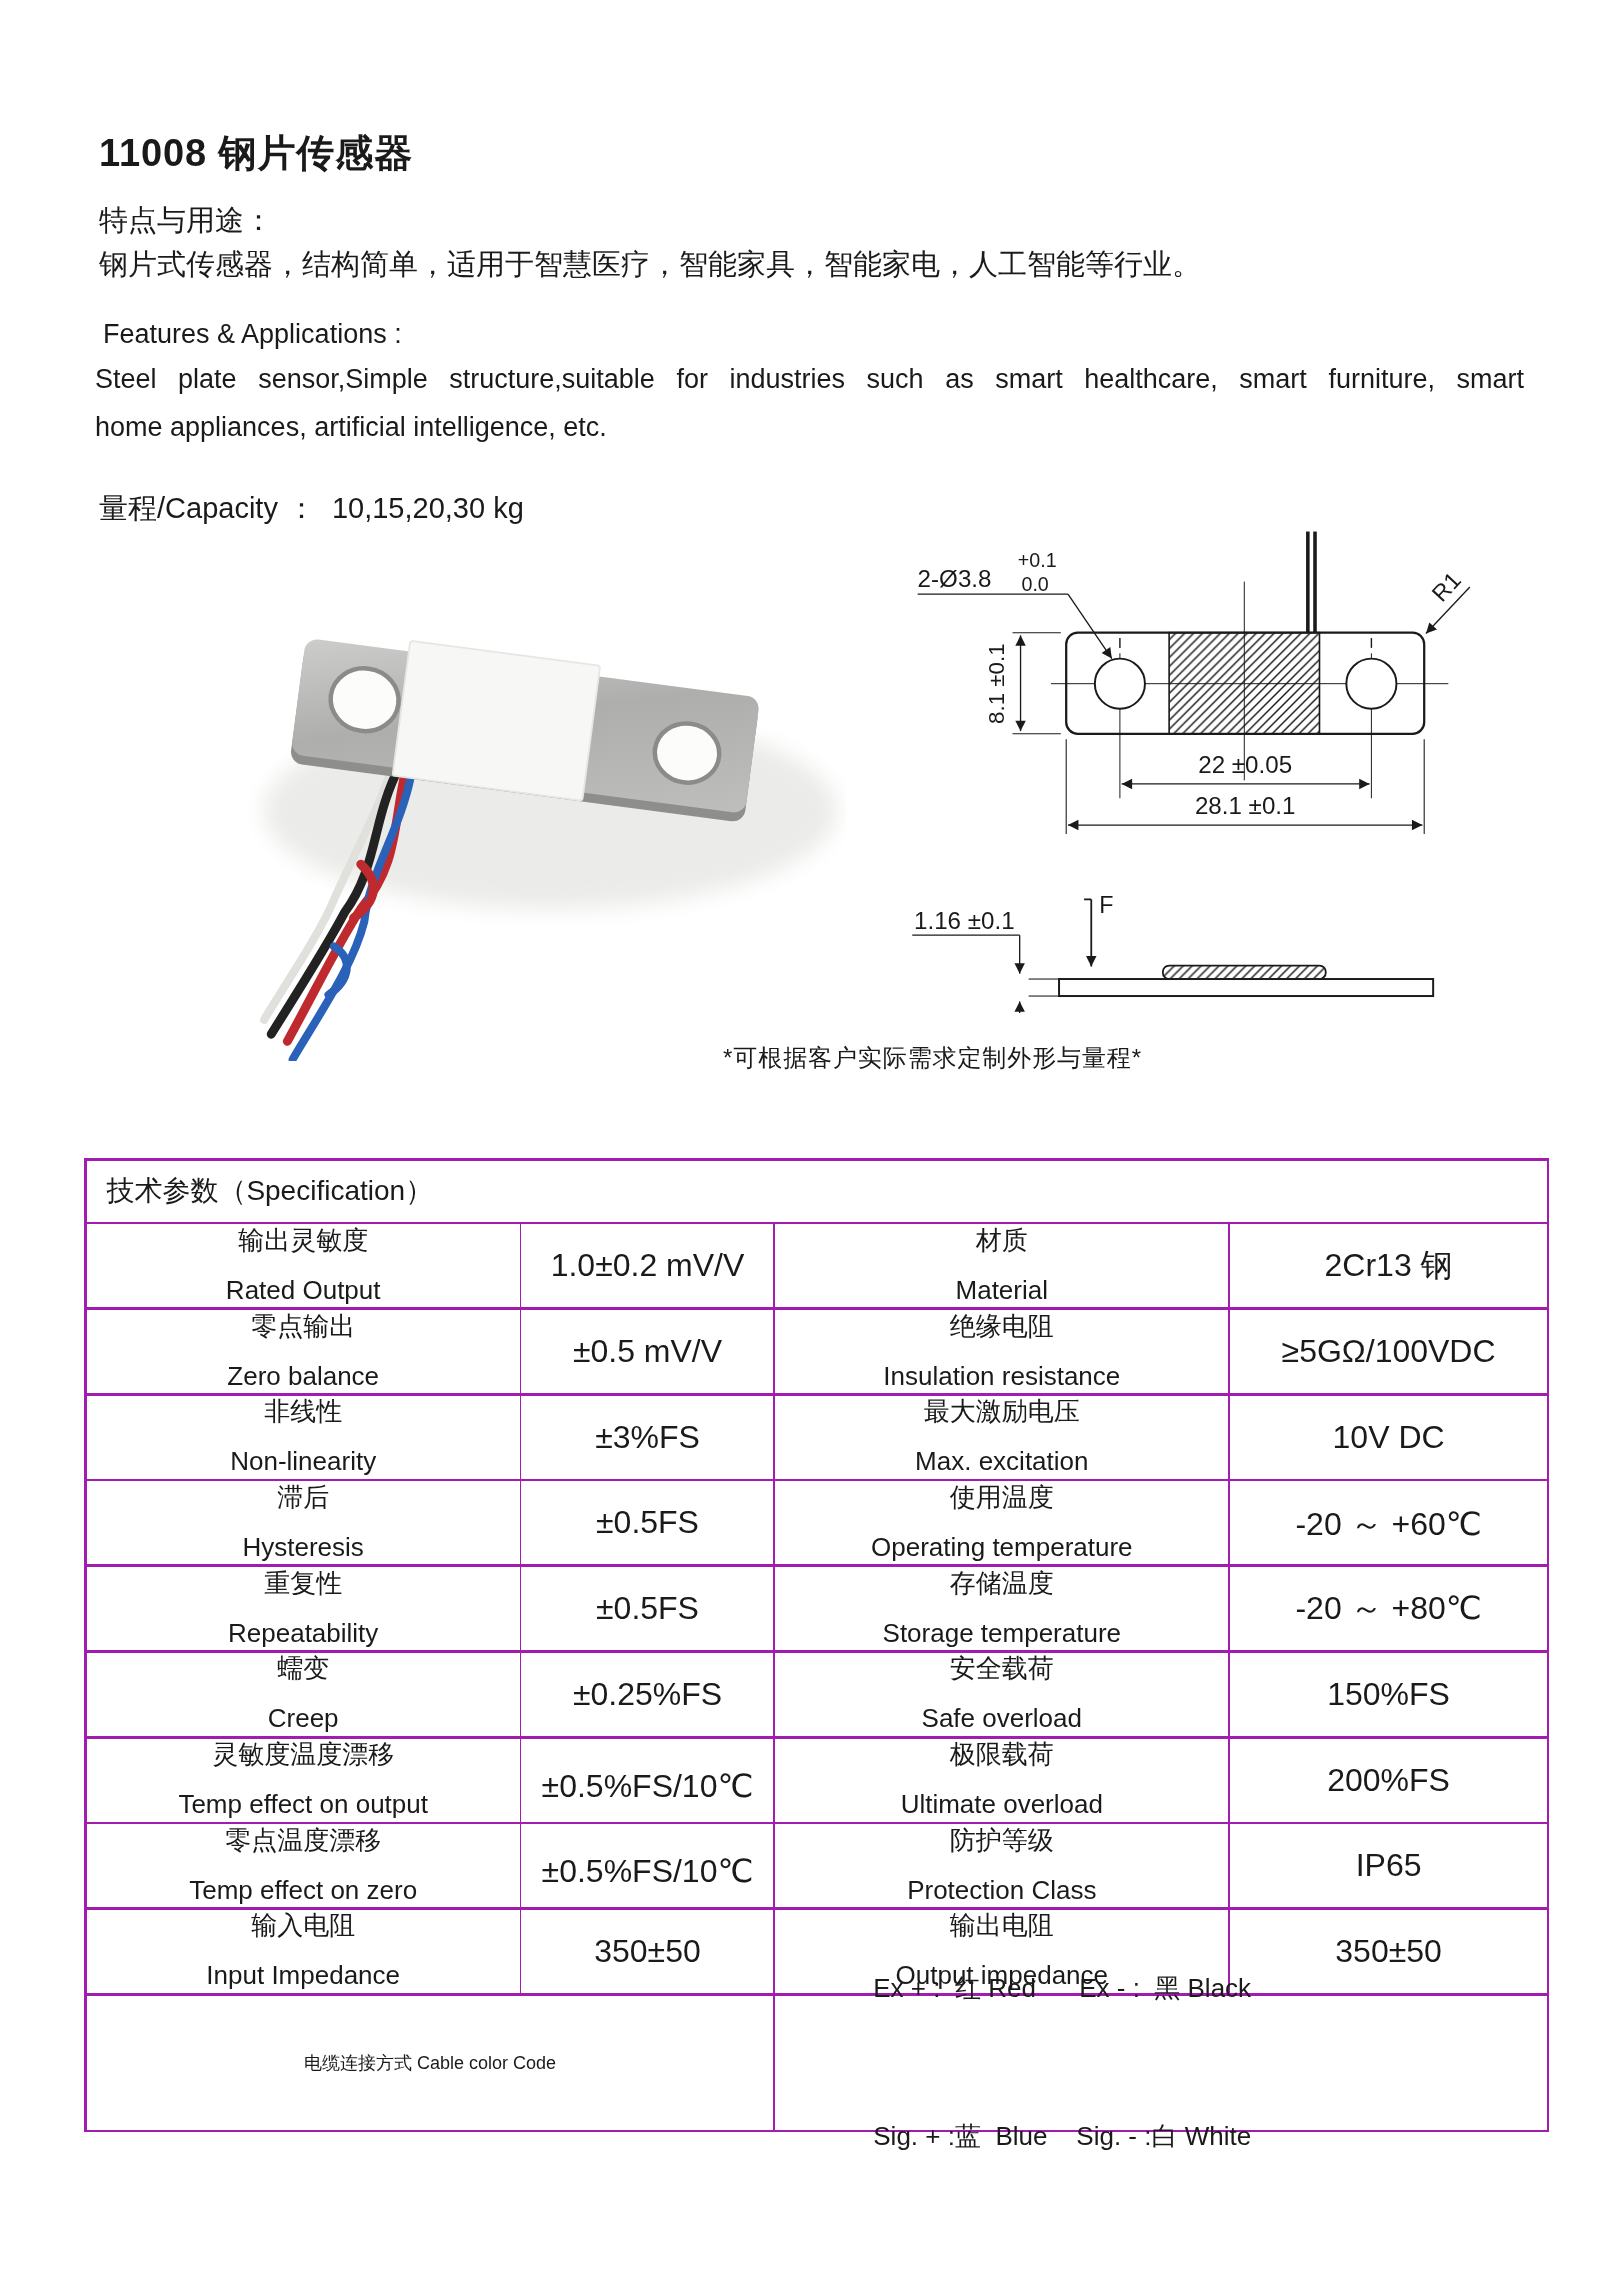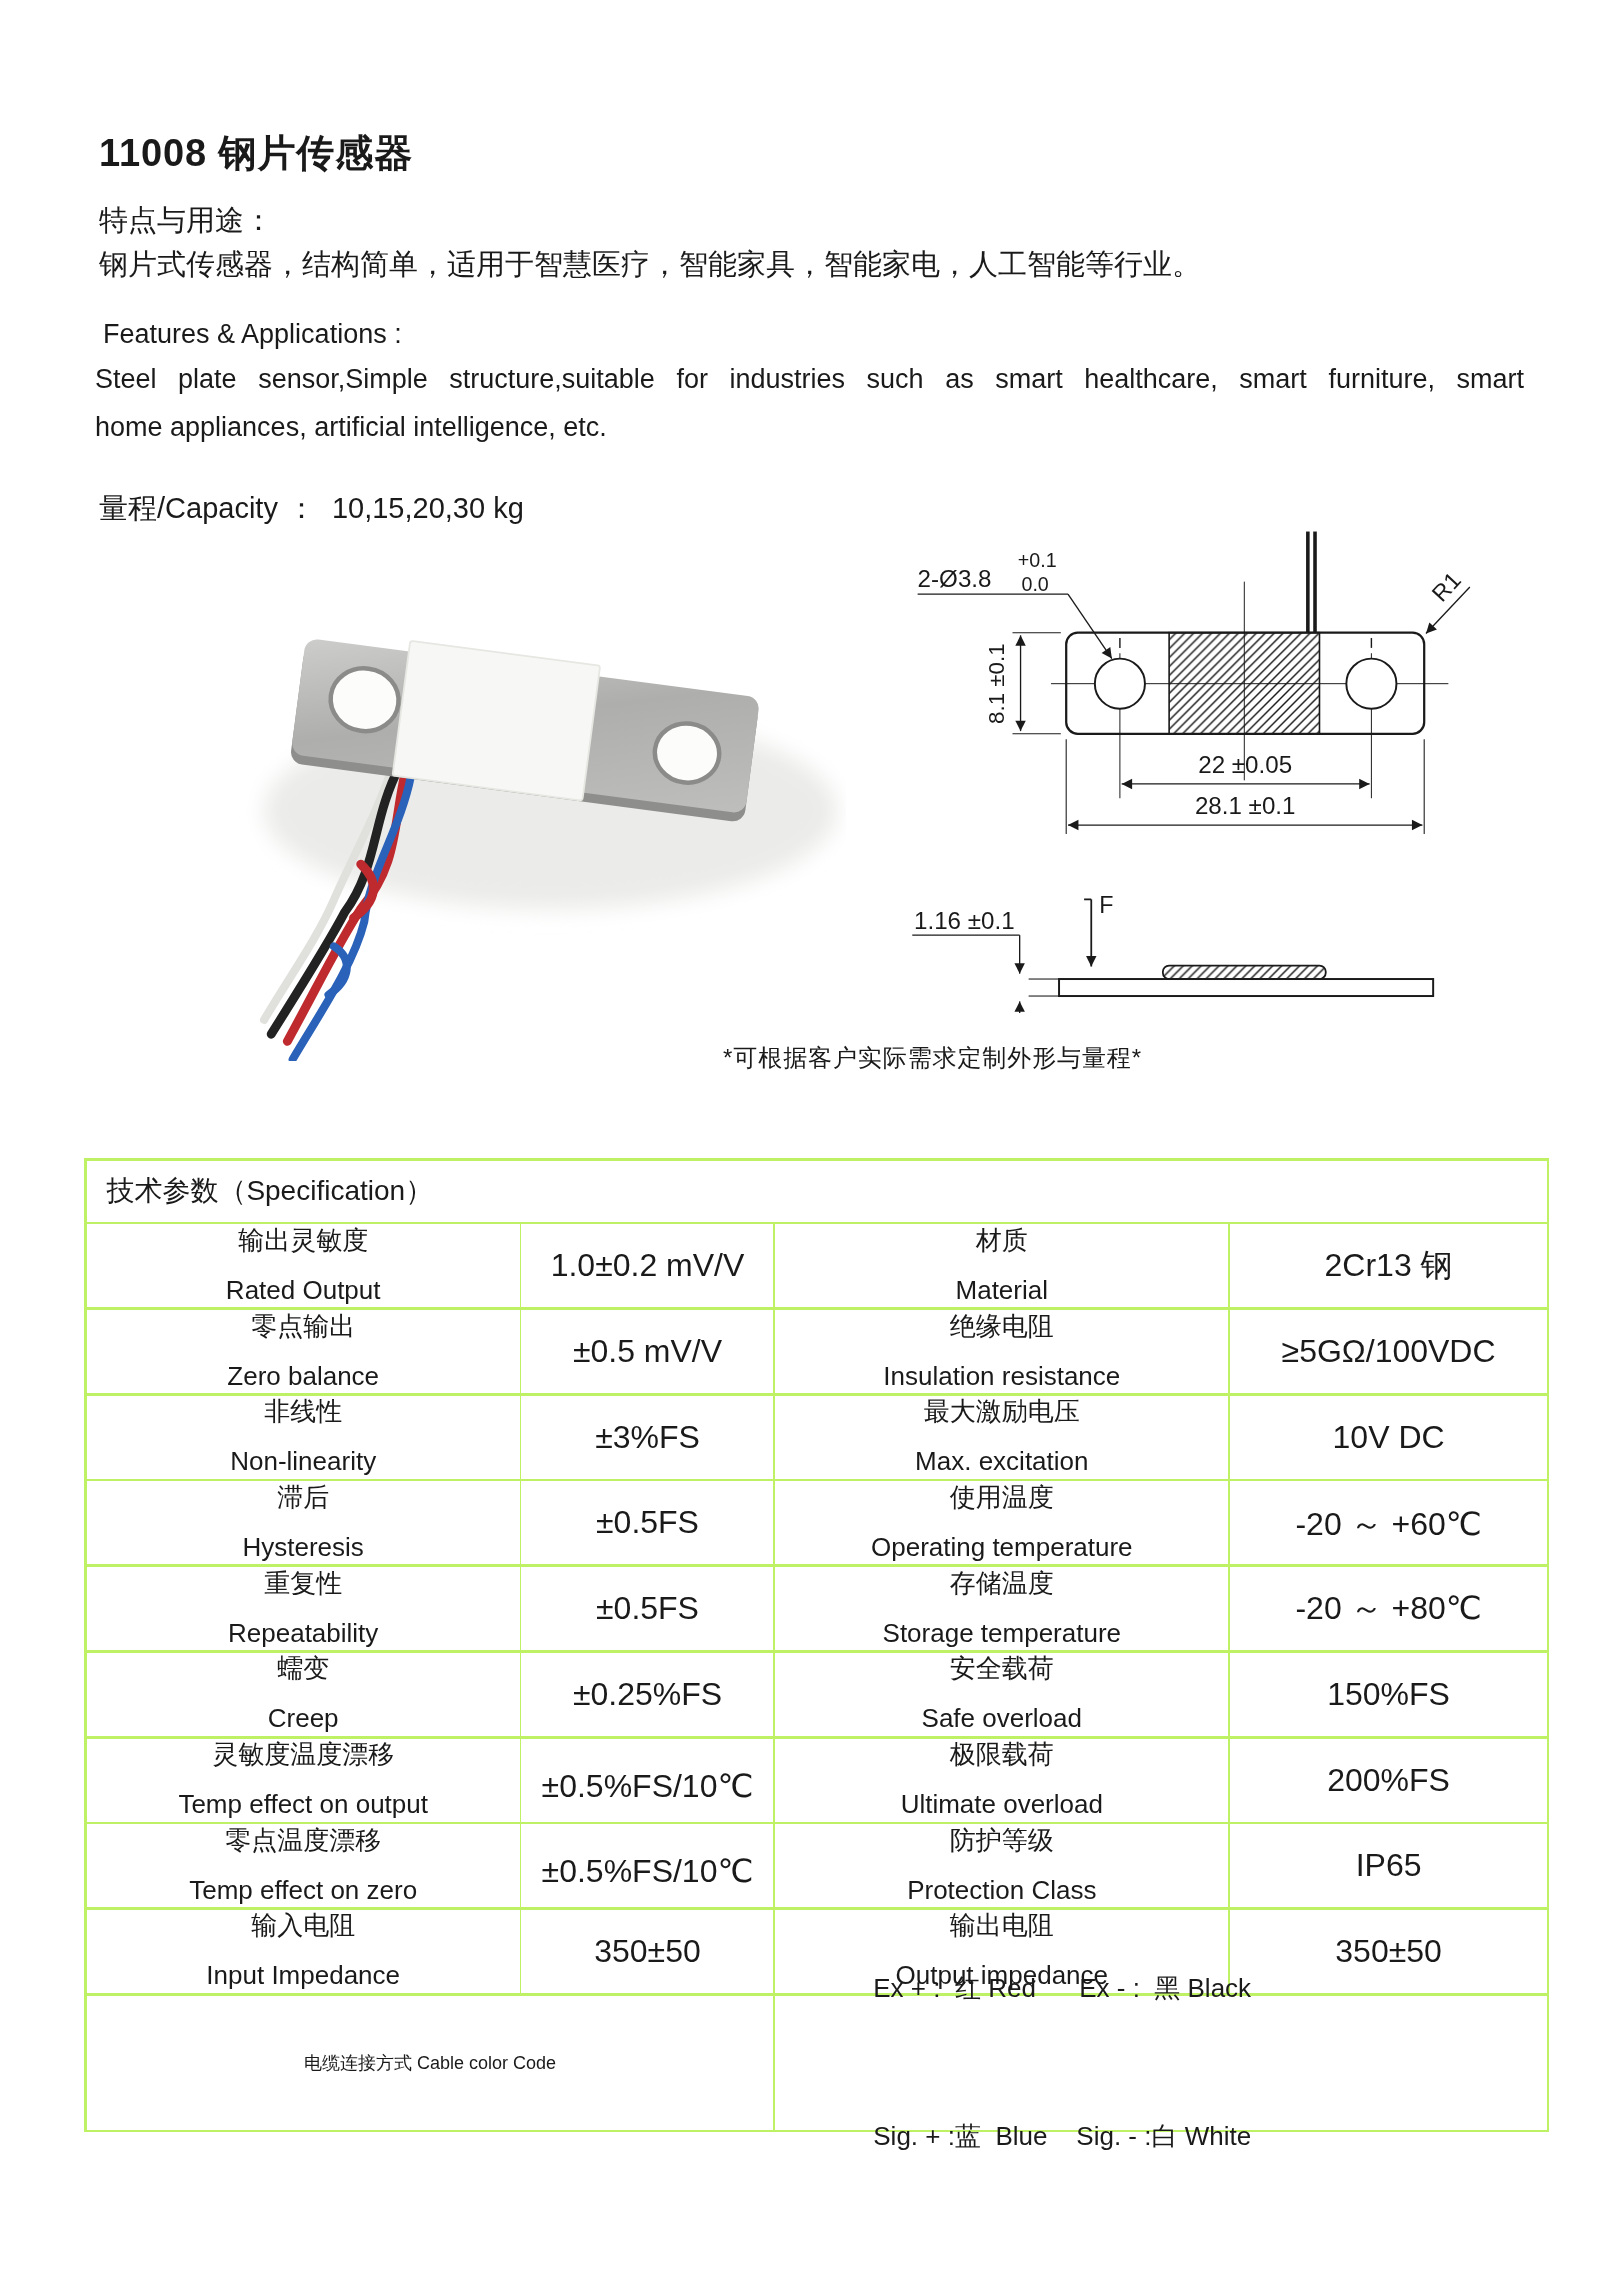--- a/index.html
+++ b/index.html
@@ -16,21 +16,21 @@
   .en-line1{left:95px;top:364px;width:1429px;font-size:27px;text-align:justify;text-align-last:justify;}
   .en-line2{left:95px;top:412px;font-size:27px;}
   .capacity{left:99px;top:489px;font-size:29px;}
   .capacity .sep{margin:0 16px 0 9px;}
   .note{left:488px;top:1042px;width:654px;text-align:right;font-size:24px;letter-spacing:0.9px;}
 
   .spec-table{
     position:absolute;left:84px;top:1158px;width:1465px;box-sizing:border-box;
     display:grid;grid-template-columns:433px 252px 453px 317px;
     grid-template-rows:61px repeat(9,83px) 134px;
-    gap:2.7px 1.8px;background:#bef264;padding:2.7px;
+    gap:2.7px 1.8px;background:#a21caf;padding:2.7px;
   }
   .cell{background:#fff;display:flex;flex-direction:column;justify-content:center;align-items:center;}
   .th{grid-column:1/-1;align-items:flex-start;padding-left:19.7px;font-size:28px;}
   .lc{row-gap:20px;line-height:1.15;}
   .lc .zh{font-size:26px;}
   .lc .en{font-size:26px;}
   .vc{font-size:32px;}
   .vb{justify-content:flex-end;padding-bottom:17px;}
   .cable-left{grid-column:1/3;font-size:18px;}
   .cable-right{grid-column:3/5;align-items:flex-start;padding-left:98px;justify-content:center;}

